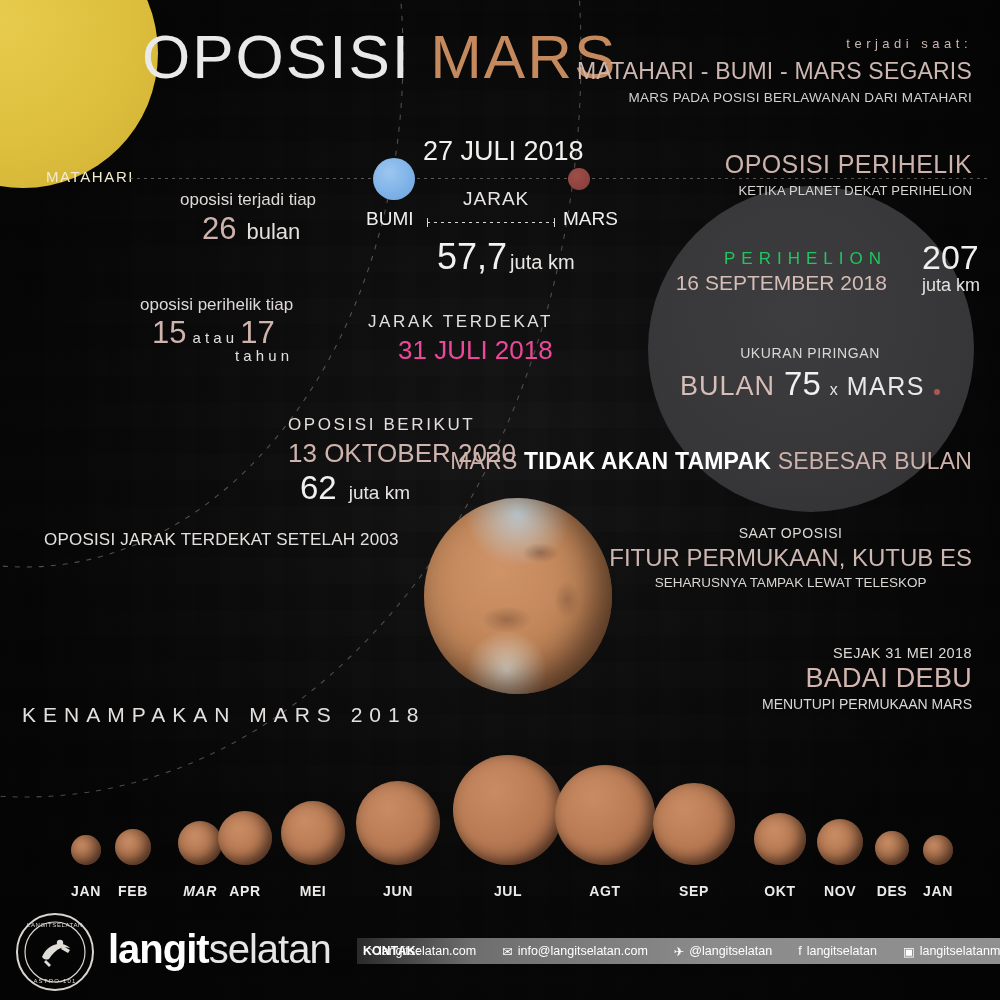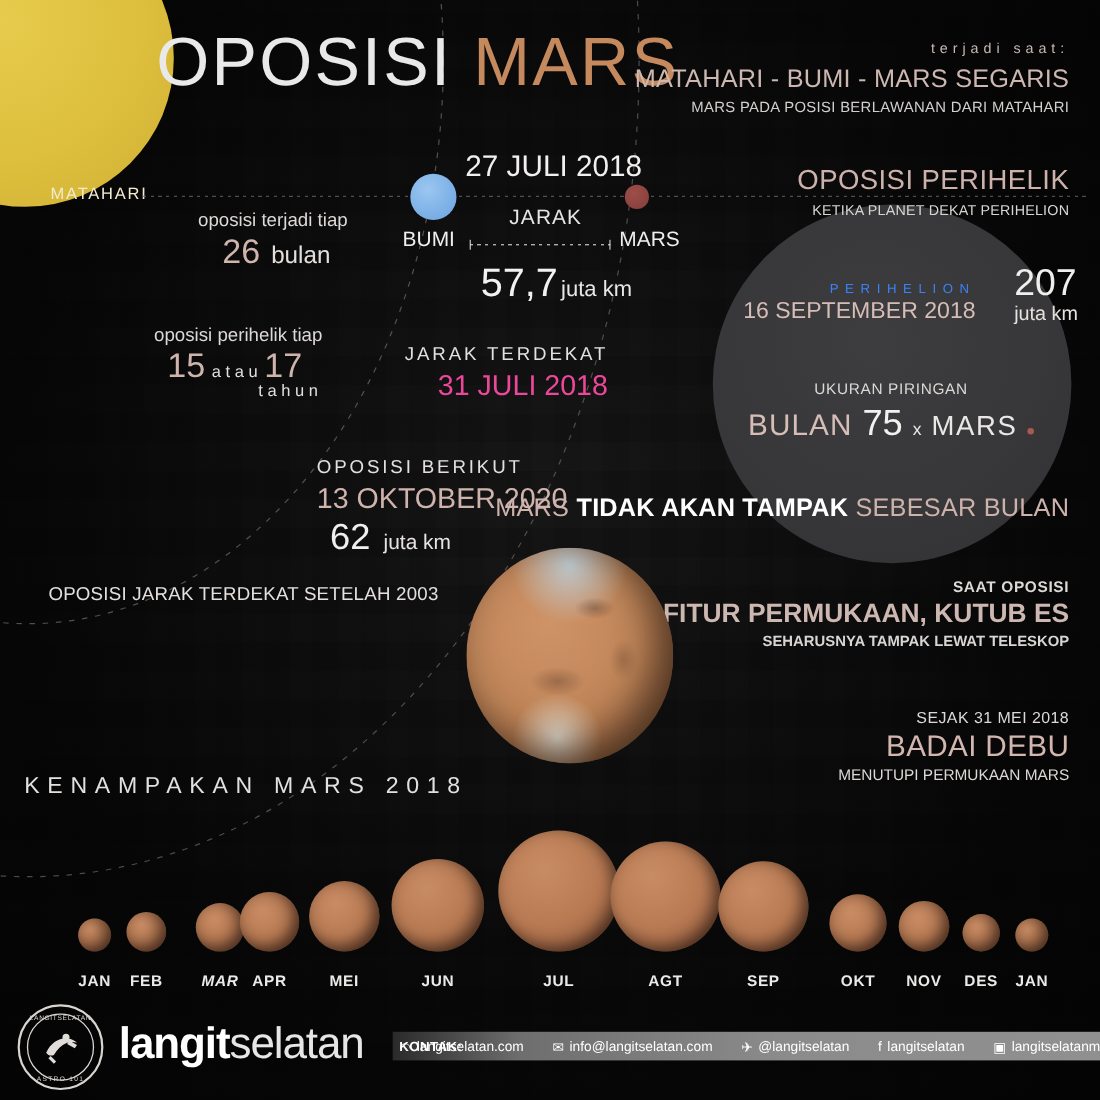--- a/index.html
+++ b/index.html
@@ -171,21 +171,21 @@
 <div class="axis-line"></div>
 
 <div class="blk" style="right:28px; top:150px; text-align:right;">
   <div style="font-size:25px; color:#cdb2ac; letter-spacing:.4px;">OPOSISI PERIHELIK</div>
   <div style="font-size:13px; color:#d8d5d2; margin-top:4px; letter-spacing:.2px;">KETIKA PLANET DEKAT PERIHELION</div>
 </div>
 
 <div class="blk" style="left:660px; top:240px; width:320px;">
   <div style="display:flex; align-items:flex-end; justify-content:flex-end; gap:14px;">
     <div style="text-align:right;">
-      <div style="font-size:12px; letter-spacing:6px; color:#3b82f6;">PERIHELION</div>
+      <div style="font-size:17px; letter-spacing:6px; color:#22c55e;">PERIHELION</div>
       <div style="font-size:21px; color:#d6bdb7; margin-top:2px;">16 SEPTEMBER 2018</div>
     </div>
     <div style="text-align:left; line-height:1.05;margin-left:21px;">
       <div style="font-size:34px; color:#f0efee; font-weight:300;">207</div>
       <div style="font-size:18px; color:#e4e1de;">juta km</div>
     </div>
   </div>
 </div>
 
 <div class="blk" style="left:640px; top:345px; width:340px; text-align:center;">
@@ -196,21 +196,21 @@
     <span style="font-size:16px; color:#e9e7e5;">x</span>
     <span style="font-size:25px; color:#eae8e6; letter-spacing:1.5px;">MARS</span>
     <span style="display:inline-block;width:6px;height:6px;border-radius:50%;background:#a85a52;margin-bottom:4px;"></span>
   </div>
 </div>
 
 <div class="blk" style="right:28px; top:448px; text-align:right; font-size:23px; letter-spacing:.2px;">
   <span style="color:#cdb2ac;">MARS </span><span style="color:#ffffff; font-weight:700;">TIDAK AKAN TAMPAK</span><span style="color:#cdb2ac;"> SEBESAR BULAN</span>
 </div>
 
-<div class="blk" style="right:28px; top:525px; text-align:right;font-weight:bold;">
+<div class="blk" style="right:28px; top:525px; text-align:center;">
   <div style="font-size:14px; color:#dcd9d6; letter-spacing:.6px;">SAAT OPOSISI</div>
   <div style="font-size:24px; color:#cdb7b1; margin-top:3px;">FITUR PERMUKAAN, KUTUB ES</div>
   <div style="font-size:13.5px; color:#d8d5d2; margin-top:3px;">SEHARUSNYA TAMPAK LEWAT TELESKOP</div>
 </div>
 
 <div class="blk" style="right:28px; top:645px; text-align:right;">
   <div style="font-size:14.5px; color:#ddd9d6; letter-spacing:.4px;">SEJAK 31 MEI 2018</div>
   <div style="font-size:27px; color:#d3b6b0; margin-top:2px; letter-spacing:.3px;">BADAI DEBU</div>
   <div style="font-size:14px; color:#dbd8d5; margin-top:2px;">MENUTUPI PERMUKAAN MARS</div>
 </div>

